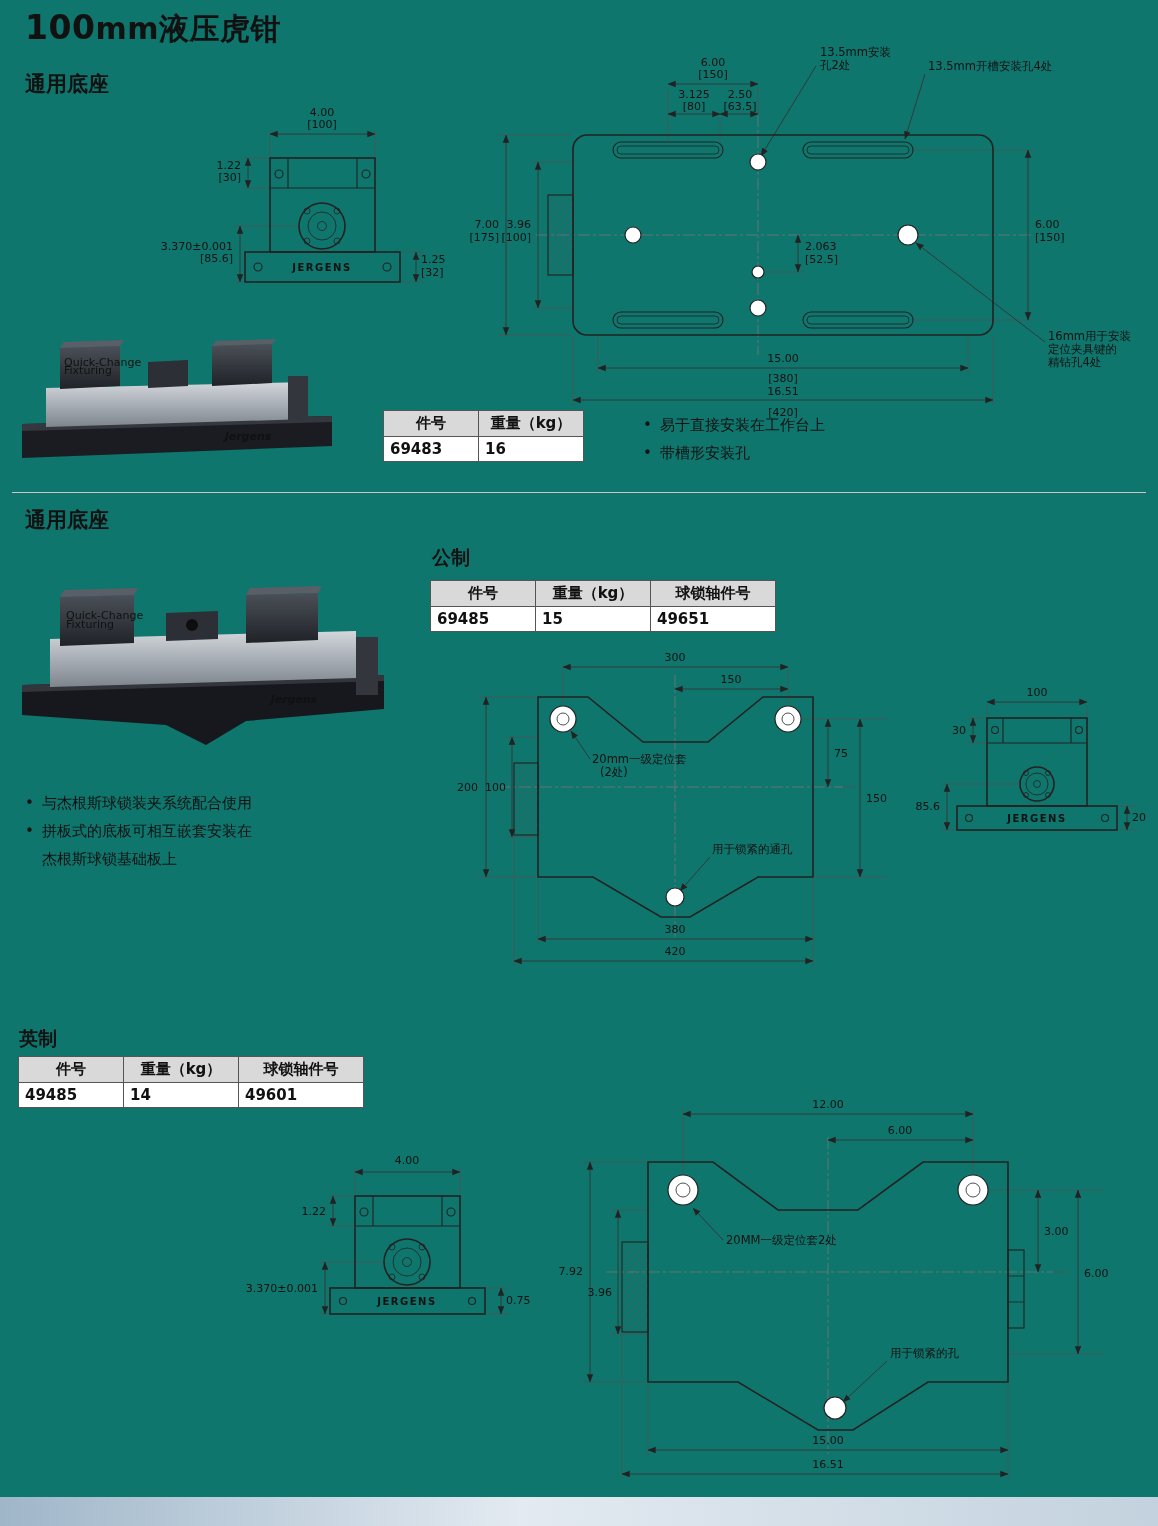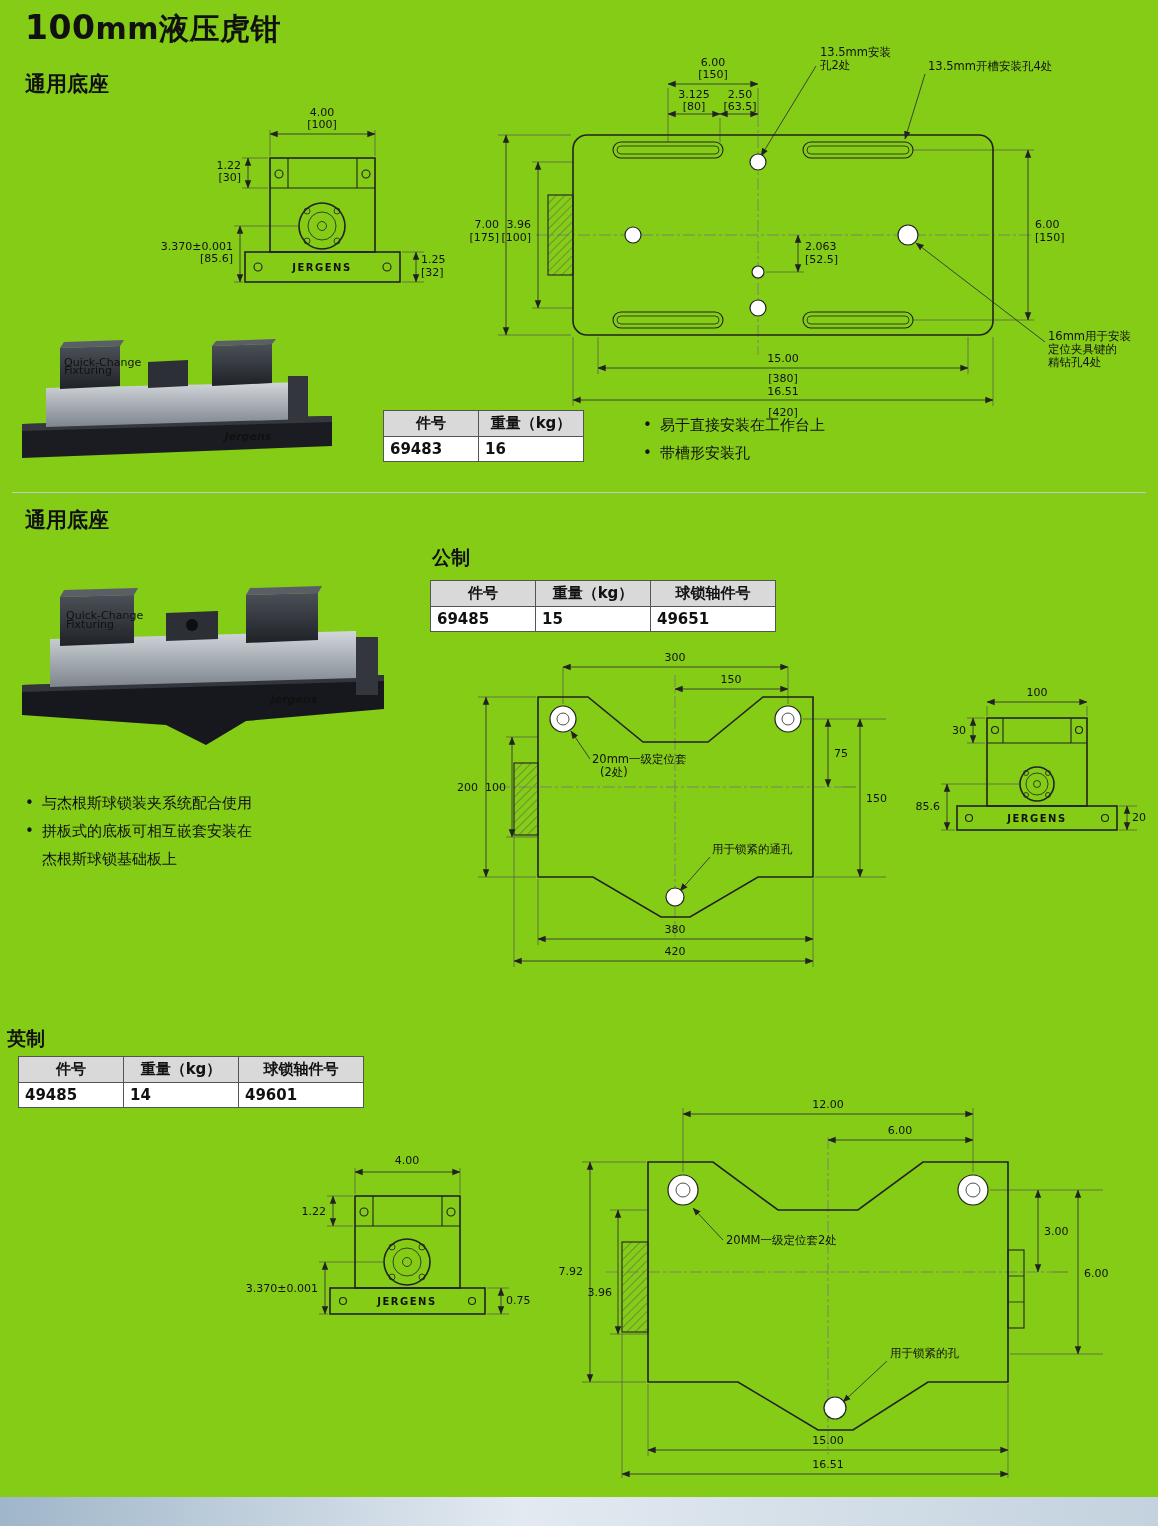--- a/index.html
+++ b/index.html
@@ -1,17 +1,17 @@
 <!DOCTYPE html>
 <html><head>
 <meta charset="utf-8">
 <style>
   *{margin:0;padding:0;box-sizing:border-box}
   body{font-family:"DejaVu Sans","Liberation Sans",sans-serif;background:#fff;color:#111}
-  #page{position:relative;width:1158px;height:1526px;background:#84cc16;overflow:hidden}
+  #page{position:relative;width:1158px;height:1526px;background:#0f766e;overflow:hidden}
   .abs{position:absolute}
   h1{font-size:30px;font-weight:bold;letter-spacing:.5px}
   h1 .num{font-size:33px}
   .sec{font-size:21px;font-weight:bold}
   .sub{font-size:19px;font-weight:bold}
   table.spec{border-collapse:collapse;font-size:15px}
   table.spec th{background:#d9d9d9;font-weight:bold;border:1px solid #555;padding:3px 6px}
   table.spec td{font-weight:bold;border:1px solid #555;padding:3px 6px;background:#fff}
   .bullets{list-style:none;font-size:15px;line-height:1.85}
   .bullets li{padding-left:20px;position:relative}
@@ -391,21 +391,21 @@
     <text x="35" y="122" text-anchor="end">85.6</text>
     <text x="227" y="133">20</text>
   </svg>
 
   <ul class="bullets abs" style="left:22px;top:790px;width:380px">
     <li>与杰根斯球锁装夹系统配合使用</li>
     <li>拼板式的底板可相互嵌套安装在</li>
     <li class="cont">杰根斯球锁基础板上</li>
   </ul>
 
-  <div class="abs sub" style="left:7px;top:1026px">英制</div>
+  <div class="abs sub" style="left:19px;top:1026px">英制</div>
 
   <table class="spec abs" style="left:18px;top:1056px">
     <thead>
         <tr>
       <th style="width:105px">件号</th>
       <th style="width:115px">重量（kg）</th>
       <th style="width:125px">球锁轴件号</th>
     </tr>
       </thead>
     <tbody>

